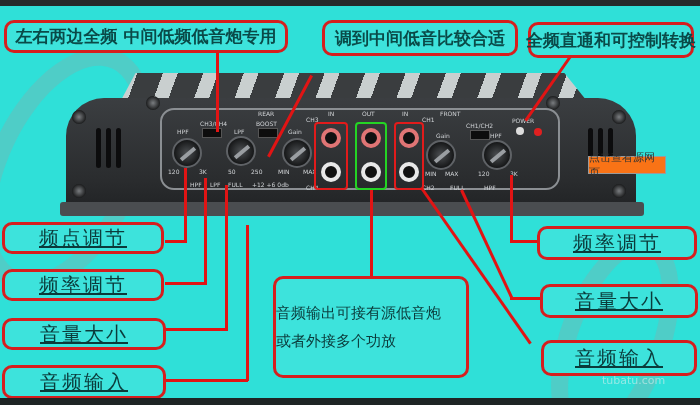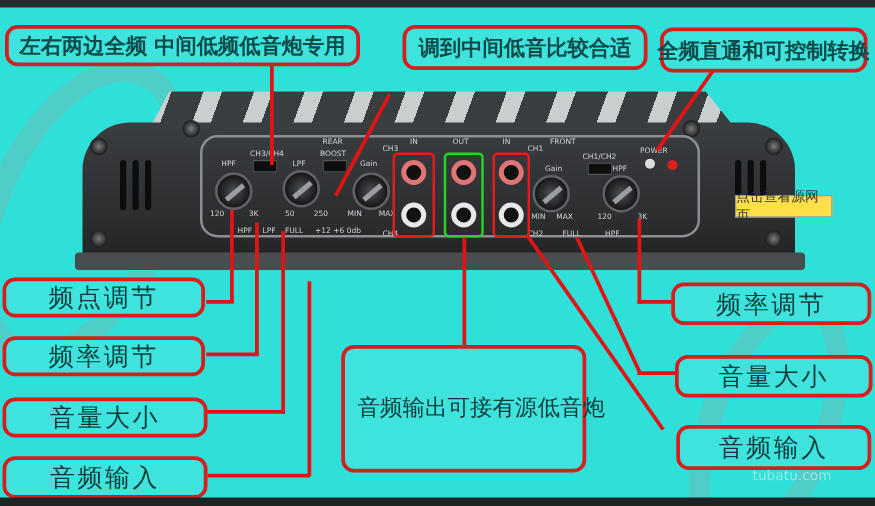--- a/index.html
+++ b/index.html
@@ -29,25 +29,25 @@
   .jack-frame.green { border-color: #24d424; }
   .switch { position: absolute; width: 20px; height: 10px; background: #0d0d0d; border: 1px solid #555; }
   .led { position: absolute; width: 8px; height: 8px; border-radius: 50%; }
   .tiny { position: absolute; font-size: 6px; color: #d0d3d6; font-family: "DejaVu Sans", sans-serif; line-height: 7px; white-space: nowrap; }
 
   
   .callout { position: absolute; border: 3px solid #d61e1e; border-radius: 10px; background: #3de3dc;
     color: #0b3b3b; display: flex; align-items: center; justify-content: center; white-space: nowrap;
     font-family: "DejaVu Serif", serif; }
   .callout.top { font-size: 17px; font-weight: bold; color: #0a4a48; }
-  .callout.side { font-size: 20px; letter-spacing: 2px; }
-  .callout.center { flex-direction: column; align-items: flex-start; justify-content: center; padding-left: 10px; font-size: 18px; line-height: 28px; }
+  .callout.side { font-size: 20px; letter-spacing: 2px; text-decoration: underline; }
+  .callout.center { flex-direction: column; align-items: flex-start; justify-content: center; padding-left: 0; font-size: 15px; line-height: 28px; }
   .line { position: absolute; background: #e11414; }
 
-  .tooltip { position: absolute; left: 588px; top: 156px; width: 78px; height: 18px; background: #fde047;
+  .tooltip { position: absolute; left: 588px; top: 156px; width: 78px; height: 18px; background: #f97316;
     border: 1px solid #9a9a9a; font-size: 11px; color: #333; display: flex; align-items: center; justify-content: center; }
   .watermark { position: absolute; left: 588px; top: 338px; font-size: 22px; color: rgba(230,240,240,0.55); font-family: "DejaVu Sans", sans-serif; }
   .watermark2 { position: absolute; left: 602px; top: 374px; font-size: 11px; color: rgba(230,240,240,0.55); }
 </style>
 </head>
 <body>
 
 <div class="stage">
   <div class="topbar"></div>
 
@@ -160,20 +160,21 @@
   <div class="callout top" style="left:306px; top:20px; width:196px; height:36px;margin-left:16px;">调到中间低音比较合适</div>
   <div class="callout top" style="left:528px; top:22px; width:166px; height:36px;font-family:Liberation Mono, monospace;">全频直通和可控制转换</div>
 
   <div class="callout side" style="left:2px; top:222px; width:162px; height:32px;">频点调节</div>
   <div class="callout side" style="left:2px; top:269px; width:162px; height:32px;">频率调节</div>
   <div class="callout side" style="left:2px; top:318px; width:164px; height:32px;">音量大小</div>
   <div class="callout side" style="left:2px; top:365px; width:164px; height:34px;">音频输入</div>
 
   <div class="callout center" style="left:273px; top:276px; width:196px; height:102px;">
     <span>音频输出可接有源低音炮</span>
+    <span>或者外接多个功放</span>
   </div>
 
   <div class="callout side" style="left:537px; top:226px; width:160px; height:34px;">频率调节</div>
   <div class="callout side" style="left:540px; top:284px; width:158px; height:34px;">音量大小</div>
   <div class="callout side" style="left:541px; top:340px; width:156px; height:36px;">音频输入</div>
 
   <span class="watermark2">tubatu.com</span>
 
   <div class="tooltip">点击查看源网页</div>
 

